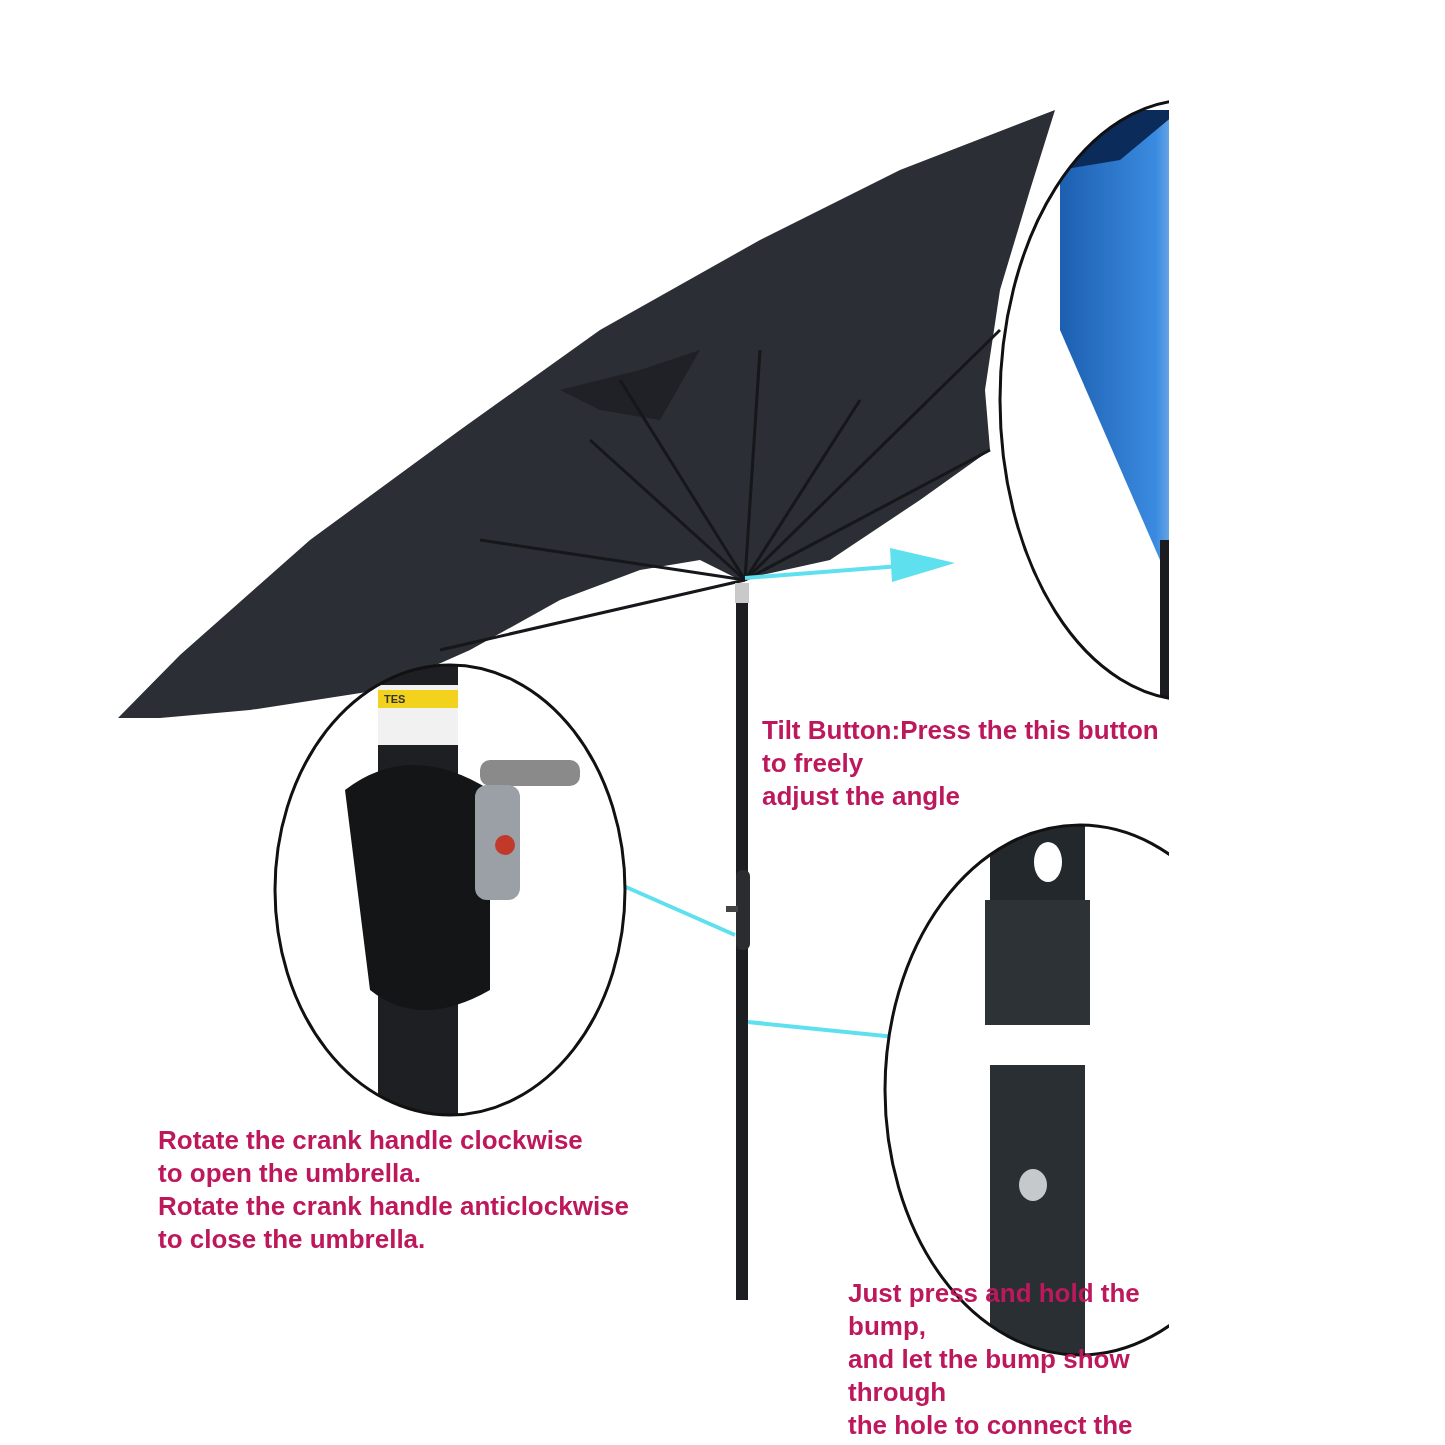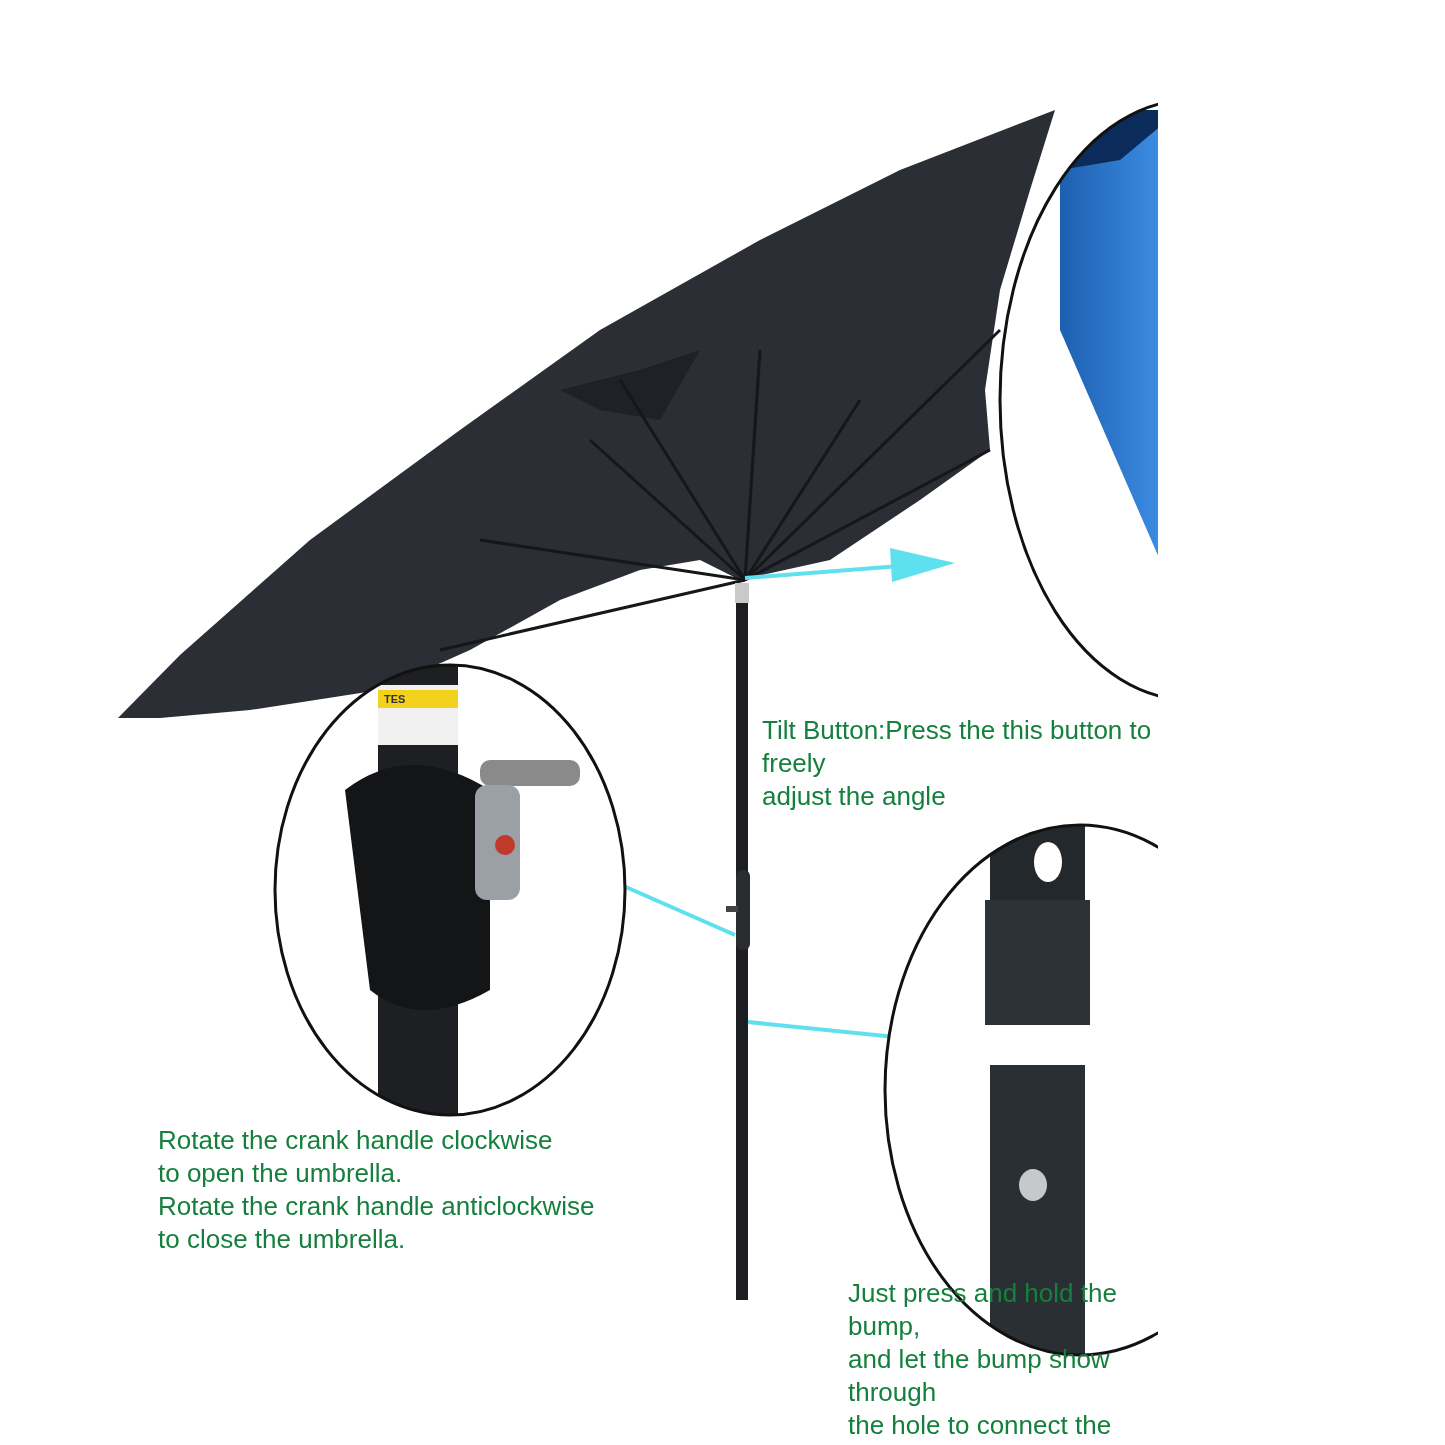--- a/index.html
+++ b/index.html
@@ -1,17 +1,17 @@
 <!DOCTYPE html>
 <html><head>
 <meta charset="utf-8">
 <style>
   html, body { margin:0; padding:0; background:#ffffff; }
-  .canvas { position:relative; width:1158px; height:1445px; overflow:hidden; background:#fff; font-family:"Liberation Sans", sans-serif; }
-  .caption { position:absolute; color:#15803d; font-weight:normal; font-size:26px; line-height:33px; white-space:pre-line; }
+  .canvas { position:relative; width:1158px; height:1445px; overflow:hidden; background:#fff; font-family:"Liberation Sans", sans-serif;padding-left:11px; }
+  .caption { position:absolute; color:#be185d; font-weight:bold; font-size:26px; line-height:33px; white-space:pre-line; }
   .art { position:absolute; left:0; top:0; }
   .label-text { position:absolute; font-size:8px; color:#333; }
 </style>
 </head>
 <body>
 
 <div class="canvas">
 
   <svg class="art" width="1445" height="1445" viewBox="0 0 1445 1445">
 

